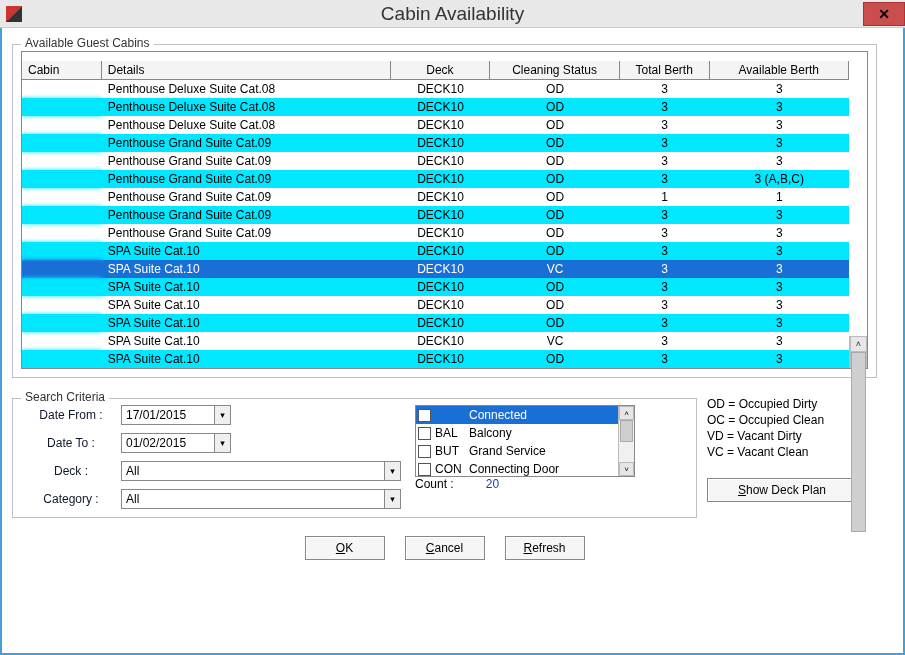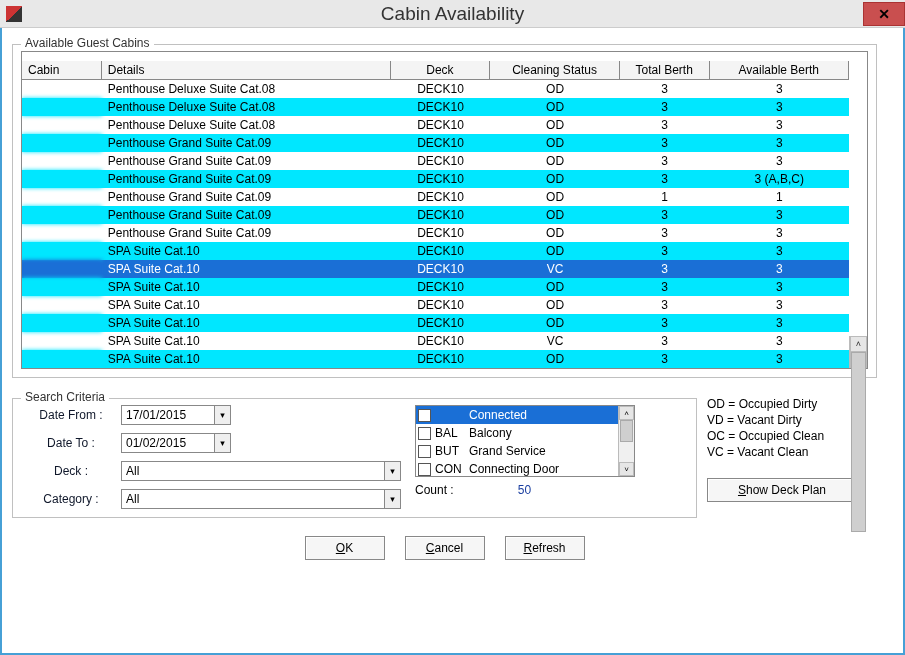--- a/index.html
+++ b/index.html
@@ -88,21 +88,21 @@
   .feature-list .items { flex:1; }
   .feature-list .frow { display:flex; align-items:center; height:18px; padding:0 2px; gap:4px; }
   .feature-list .frow.sel { background:#1a6fd6; color:#fff; }
   .feature-list .chk { width:13px; height:13px; border:1px solid #555; background:#fff; }
   .feature-list .code { width:30px; }
   .feature-list .fscroll { width:16px; border-left:1px solid #bbb; background:#f0f0f0; display:flex; flex-direction:column; }
   .feature-list .fscroll .arrow { height:14px; background:#e6e6e6; border:1px solid #bbb; font-size:8px; display:flex;align-items:center;justify-content:center; cursor:pointer;}
   .feature-list .fscroll .ftrack { flex:1; position:relative; }
   .feature-list .fscroll .fthumb { position:absolute; left:1px; right:1px; top:0; height:22px; background:#cfcfcf; border:1px solid #aaa; }
 
-  .count-row { display:flex; align-items:center; gap:64px; margin-top:6px; }
+  .count-row { display:flex; align-items:center; gap:32px; }
   .count-val { color:#1a3ea0; }
 
   .right-col { width: 170px; display:flex; flex-direction:column; }
   .legend-text { line-height: 16px; margin-bottom: 18px; margin-top: 6px; }
   .btn {
     border: 1px solid #888; background: #f6f6f6; padding: 4px 14px; cursor:pointer;
     min-width: 80px; text-align:center;
     box-shadow: inset 1px 1px 0 #fff;
   }
   .btn-row { display:flex; justify-content:center; gap:20px; margin-top: 18px; }
@@ -331,31 +331,31 @@
             <div class="fscroll">
               <div class="arrow">˄</div>
               <div class="ftrack">
                   <div class="fthumb"></div>
                 </div>
               <div class="arrow">˅</div>
             </div>
           </div>
           <div class="count-row">
             <span>Count :</span>
-            <span class="count-val">50</span>
+            <span class="count-val">20</span>
           </div>
         </div>
       </div>
     </div>
 
     <div class="right-col">
       <div class="legend-text">
         <div>OD = Occupied Dirty</div>
+        <div>OC = Occupied Clean</div>
         <div>VD = Vacant Dirty</div>
-        <div>OC = Occupied Clean</div>
         <div>VC = Vacant Clean</div>
       </div>
       <div class="btn" style="align-self:flex-start; width:150px;">
         <span><span class="und">S</span><span>how Deck Plan</span></span>
       </div>
     </div>
   </div>
 
   <div class="btn-row">
     <div class="btn"><span class="und">O</span>K</div>

